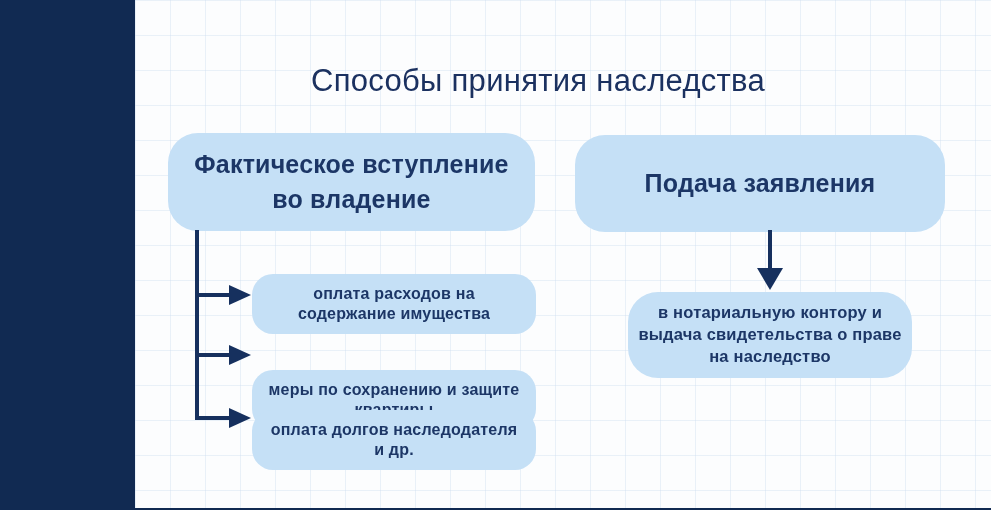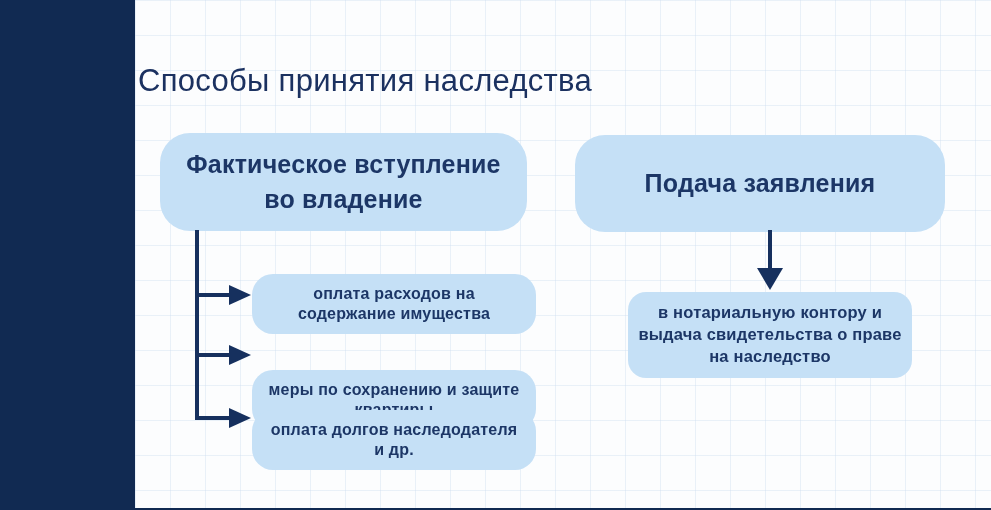--- a/index.html
+++ b/index.html
@@ -27,20 +27,21 @@
   }
   .bottom-strip {
     position: absolute;
     left: 0; bottom: 0;
     width: 991px; height: 2px;
     background: #112a52;
   }
   .page-title {
     position: absolute;
     top: 42px; left: 138px; width: 800px;
+    text-align: center;
     font-size: 31px;
     font-weight: 500;
     letter-spacing: 0.3px;
     color: #1b3160;
   }
   .bx {
     position: absolute;
     background: #c5e0f6;
     color: #1c3666;
     font-weight: 700;
@@ -49,35 +50,35 @@
     justify-content: center;
     text-align: center;
     white-space: pre-line;
   }
   .main-box {
     border-radius: 30px;
     font-size: 25px;
     line-height: 1.42;
     letter-spacing: 0.2px;
   }
-  #box-left  { left: 160px; top: 133px; width: 367px; height: 98px; }
+  #box-left  { left: 168px; top: 133px; width: 367px; height: 98px; }
   #box-right { left: 575px; top: 135px; width: 370px; height: 97px; }
   .sub-box {
     left: 252px; width: 284px; height: 60px;
     border-radius: 21px;
     font-size: 16px;
     line-height: 1.22;
     letter-spacing: 0.2px;
   }
   #sub1 { top: 274px; }
   #sub2 { top: 334px; margin-top: 36px; }
   #sub3 { top: 410px; }
   #sub-right {
     left: 628px; top: 292px; width: 284px; height: 86px;
-    border-radius: 18px;
+    border-radius: 30px;
     font-size: 16.5px;
     line-height: 1.32;
     letter-spacing: 0.2px;
   }
   .conn { position: absolute; background: #16305e; }
   .vline-left  { left: 195px; top: 230px; width: 4px; height: 190px; }
   .hline       { left: 197px; width: 34px; height: 4px; }
   #hline1 { top: 293px; }
   #hline2 { top: 353px; }
   #hline3 { top: 416px; }

